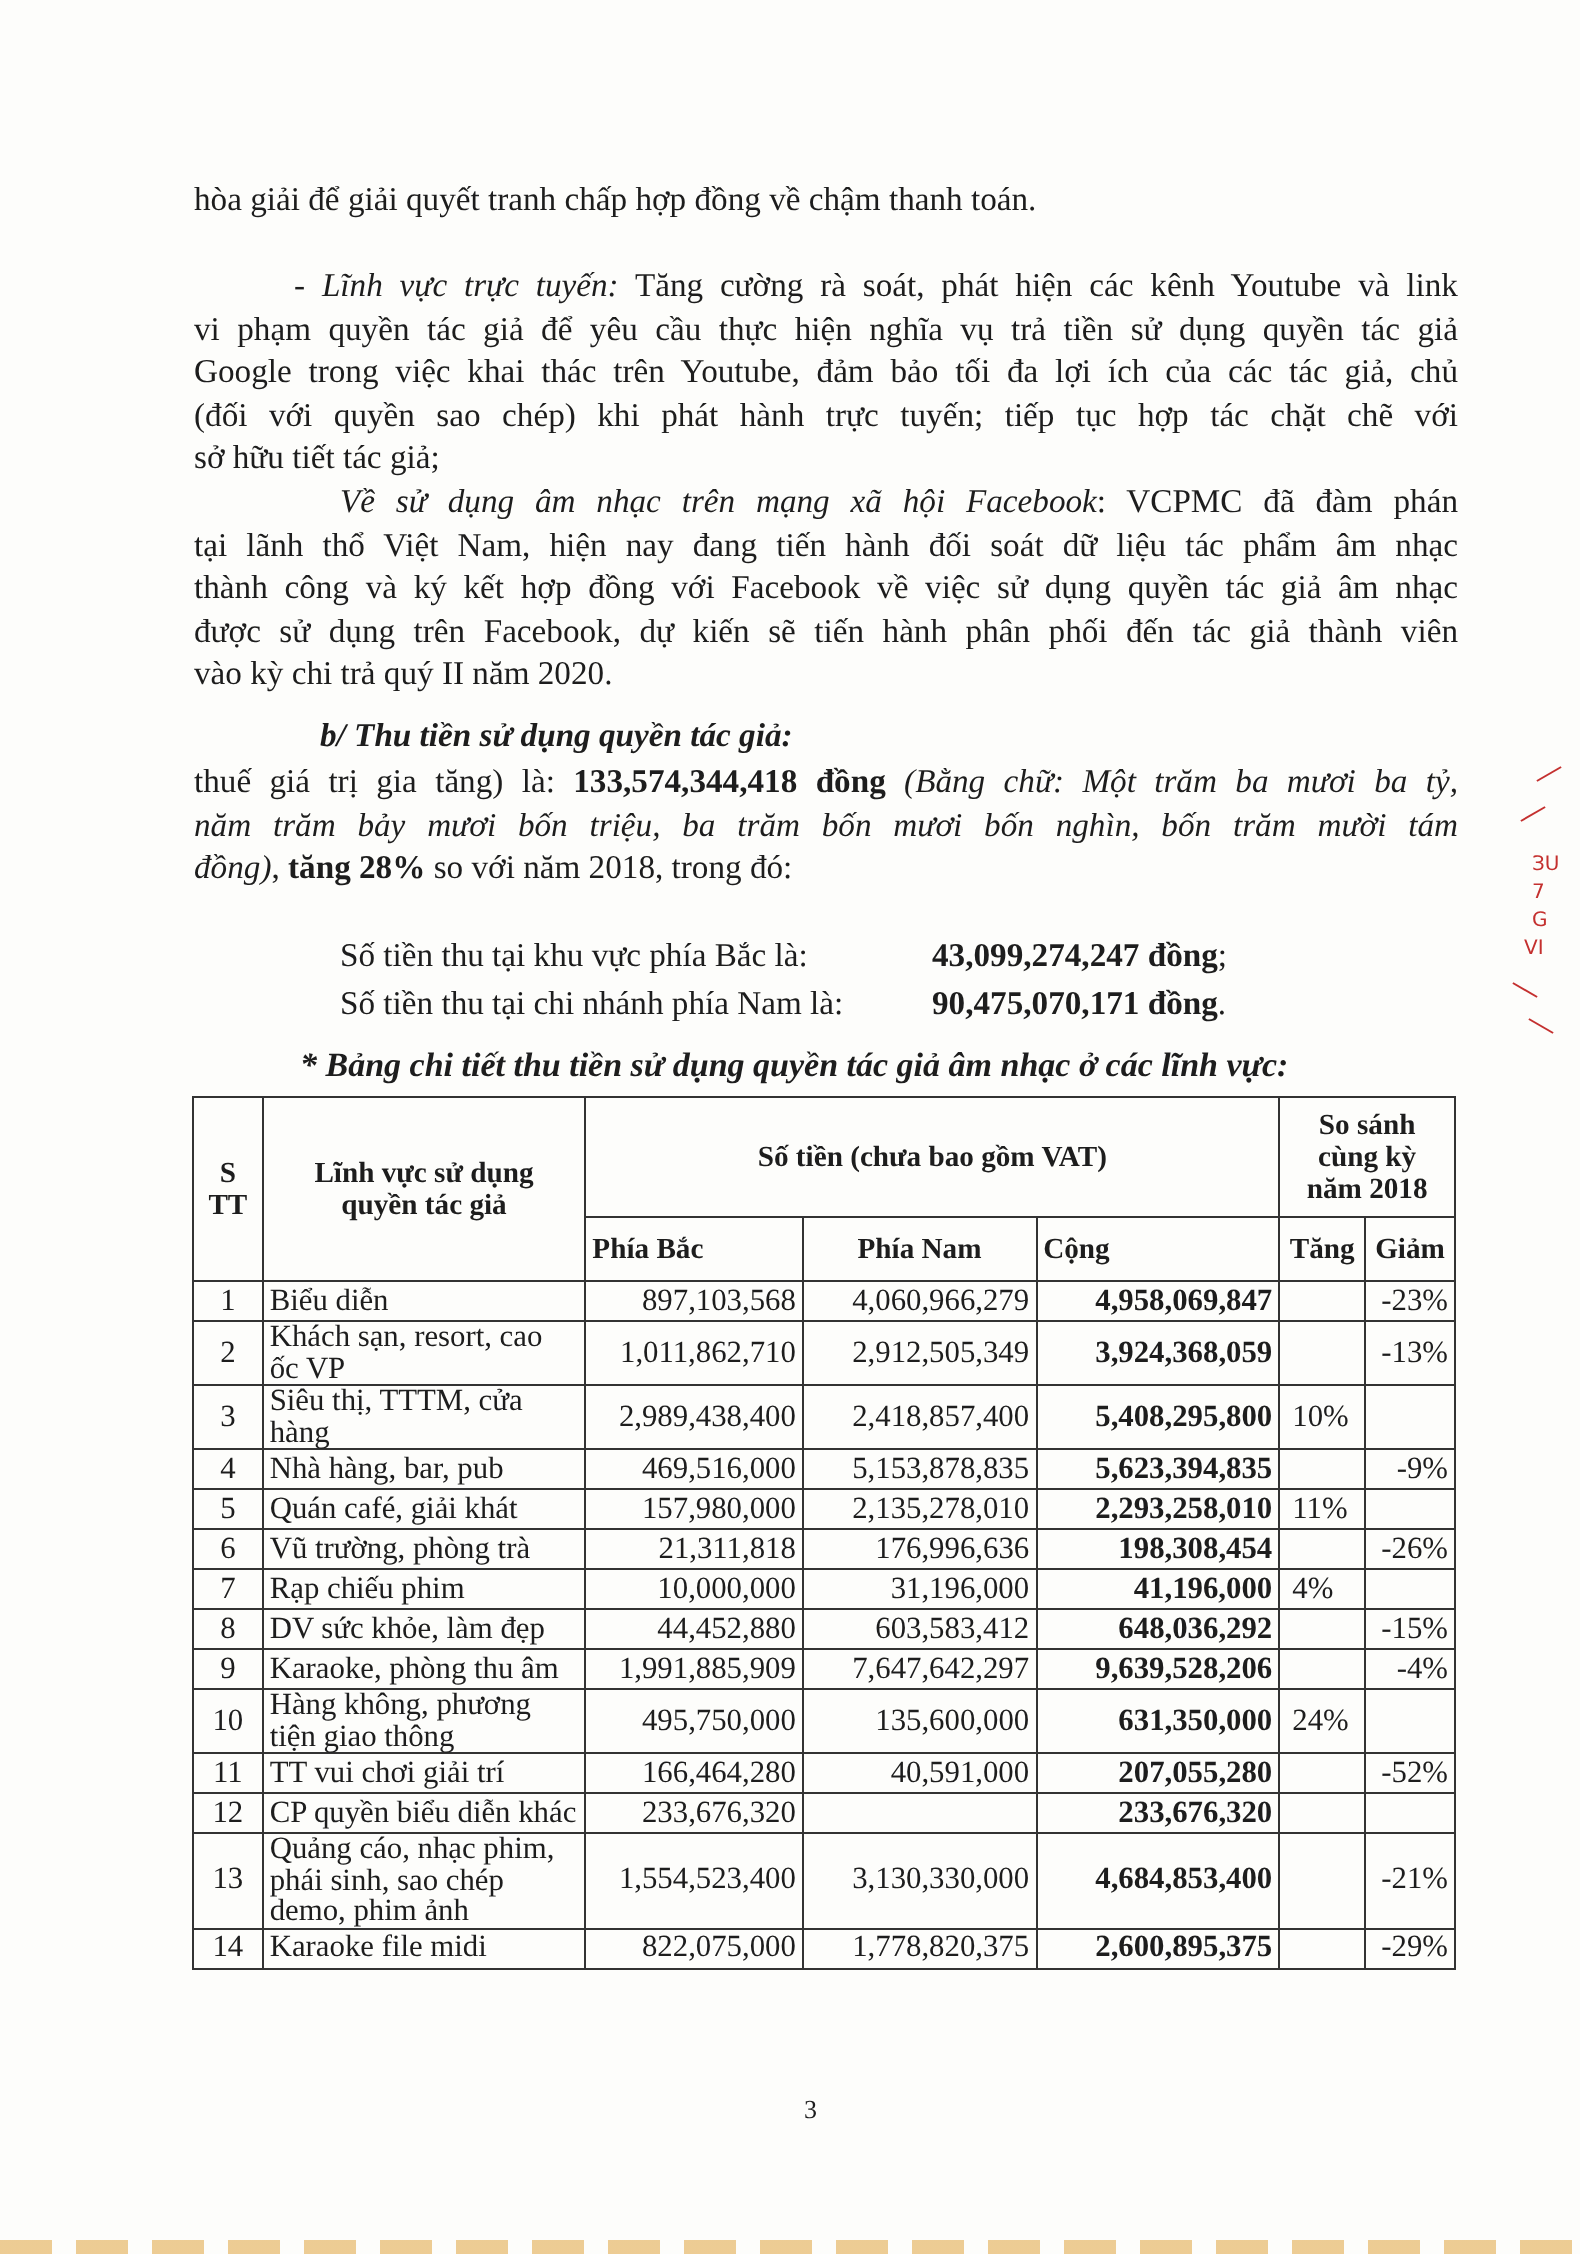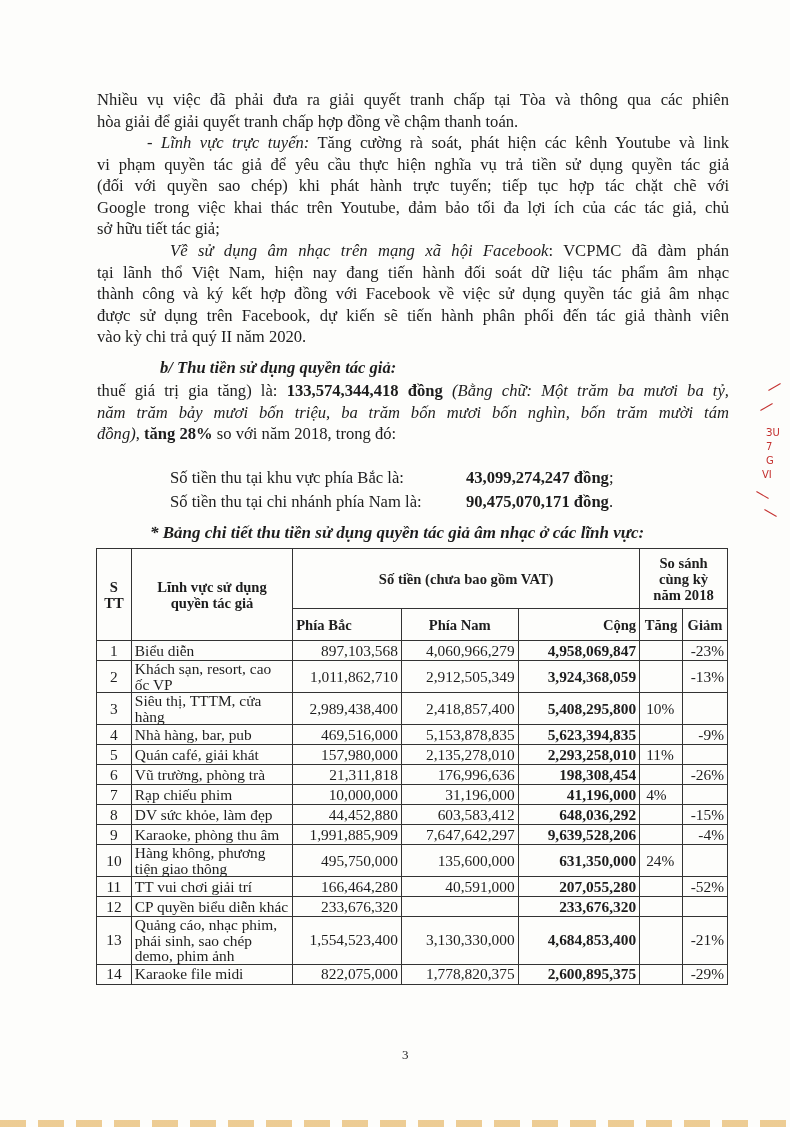--- a/index.html
+++ b/index.html
@@ -36,29 +36,28 @@
   .stamp { position: absolute; left: 752px; top: 378px; width: 40px; height: 130px; color: #c4302f; font-family: "DejaVu Sans", sans-serif; font-size: 10px; line-height: 14px; }
   .stamp .arc { position: absolute; border-left: 1.4px solid #c4302f; height: 14px; transform: rotate(60deg); }
   .stamp .txt { position: absolute; left: 14px; top: 48px; }
   .bottom-strip { position: absolute; left: 0; top: 1120px; width: 790px; height: 7px;
     background: repeating-linear-gradient(90deg, #e9c07a 0 26px, #fdfdfb 26px 38px); opacity: 0.8; }
 </style>
 </head>
 <body>
 
 <div class="para" style="top:89px;">
-  <span class="just">Nhiều vụ việc đã phải đưa ra giải quyết tranh chấp tại Tòa và thông qua các phiên</span>
   <span class="line">hòa giải để giải quyết tranh chấp hợp đồng về chậm thanh toán.</span>
 </div>
 
 <div class="para" style="top:132px;">
   <span class="just ind1"><span>- </span><i>Lĩnh vực trực tuyến:</i><span> Tăng cường rà soát, phát hiện các kênh Youtube và link</span></span>
   <span class="just">vi phạm quyền tác giả để yêu cầu thực hiện nghĩa vụ trả tiền sử dụng quyền tác giả</span>
+  <span class="just">Google trong việc khai thác trên Youtube, đảm bảo tối đa lợi ích của các tác giả, chủ</span>
   <span class="just">(đối với quyền sao chép) khi phát hành trực tuyến; tiếp tục hợp tác chặt chẽ với</span>
-  <span class="just">Google trong việc khai thác trên Youtube, đảm bảo tối đa lợi ích của các tác giả, chủ</span>
   <span class="line">sở hữu tiết tác giả;</span>
 </div>
 
 <div class="para" style="top:240px;">
   <span class="just ind2"><i>Về sử dụng âm nhạc trên mạng xã hội Facebook</i><span>: VCPMC đã đàm phán</span></span>
   <span class="just">tại lãnh thổ Việt Nam, hiện nay đang tiến hành đối soát dữ liệu tác phẩm âm nhạc</span>
   <span class="just">thành công và ký kết hợp đồng với Facebook về việc sử dụng quyền tác giả âm nhạc</span>
   <span class="just">được sử dụng trên Facebook, dự kiến sẽ tiến hành phân phối đến tác giả thành viên</span>
   <span class="line">vào kỳ chi trả quý II năm 2020.</span>
 </div>
@@ -93,21 +92,21 @@
   <thead>
     <tr style="height:60px;">
       <th rowspan="2" class="c-stt"><span>S</span><br><span>TT</span></th>
       <th rowspan="2" style="text-align:center;"><span>Lĩnh vực sử dụng</span><br><span>quyền tác giả</span></th>
       <th colspan="3" style="text-align:center;">Số tiền (chưa bao gồm VAT)</th>
       <th colspan="2" style="text-align:center;"><span>So sánh</span><br><span>cùng kỳ</span><br><span>năm 2018</span></th>
     </tr>
     <tr style="height:32px;">
       <th style="text-align:left;">Phía Bắc</th>
       <th style="text-align:center;">Phía Nam</th>
-      <th style="text-align:right;margin-top:36px;">Cộng</th>
+      <th style="text-align:left;margin-top:36px;">Cộng</th>
       <th style="text-align:center;padding:0 1px;">Tăng</th>
       <th style="text-align:center;padding:0 1px;">Giảm</th>
     </tr>
   </thead>
   <tbody id="tbody">
       <tr style="height: 20px;">
         <td class="c-stt">1</td>
         <td class="c-name">Biểu diễn</td>
         <td class="c-num">897,103,568</td>
         <td class="c-num">4,060,966,279</td>

